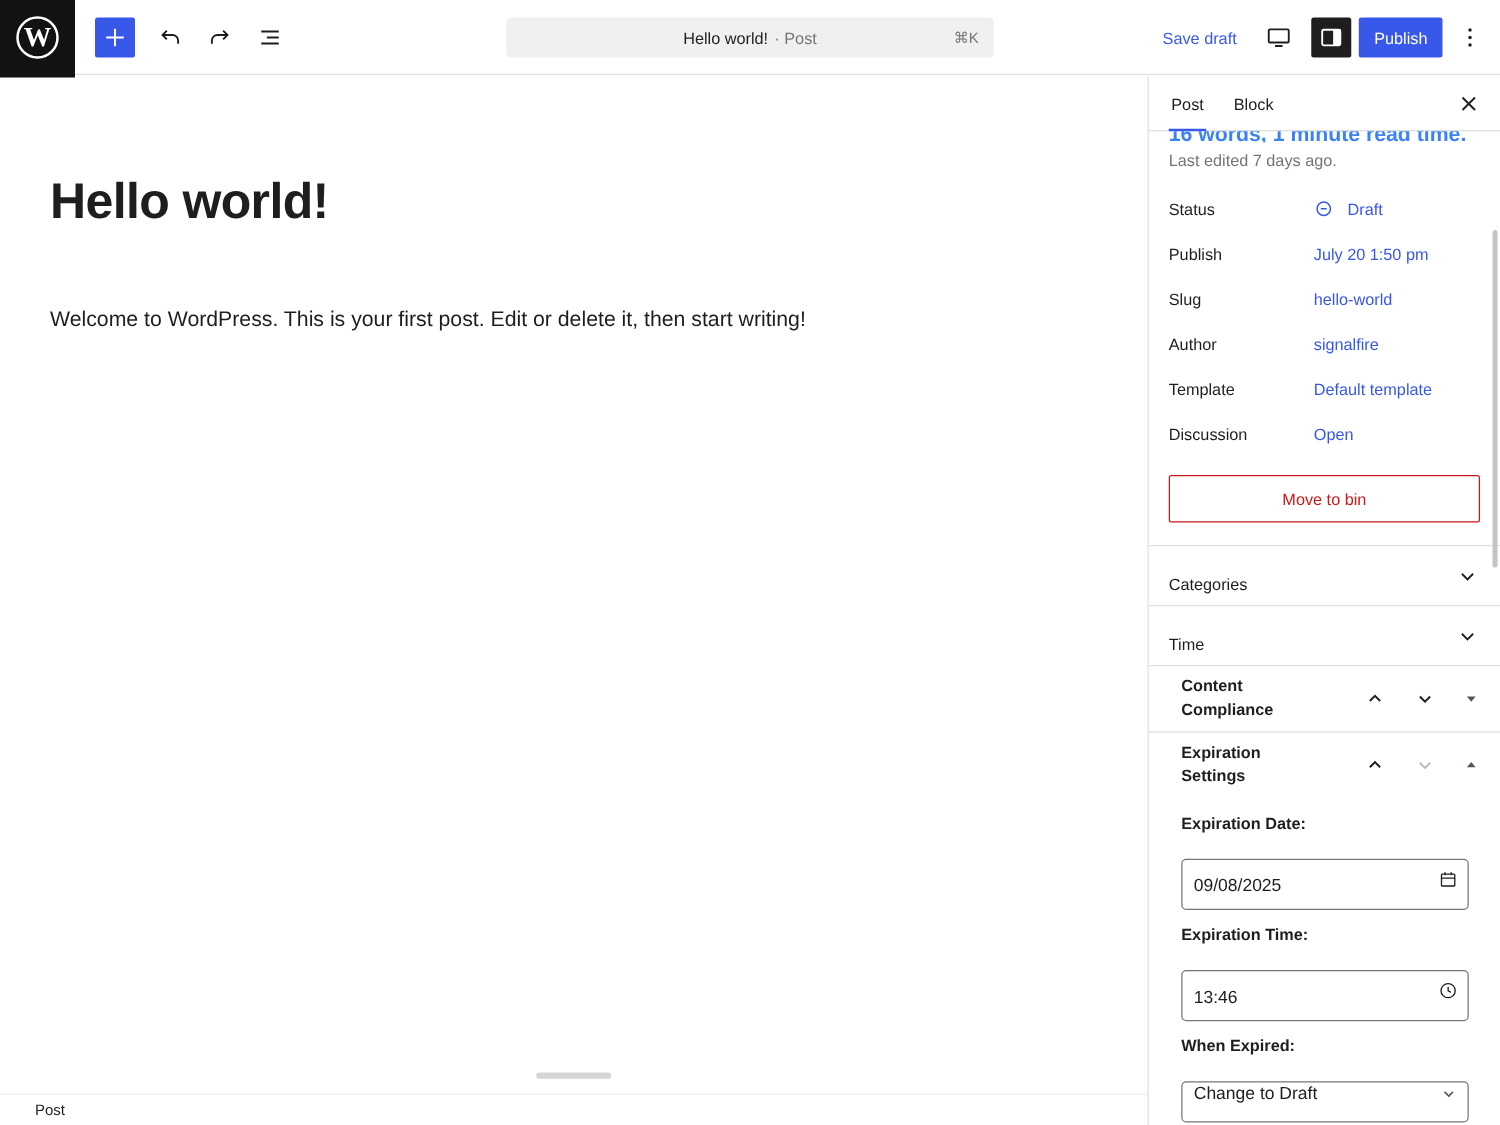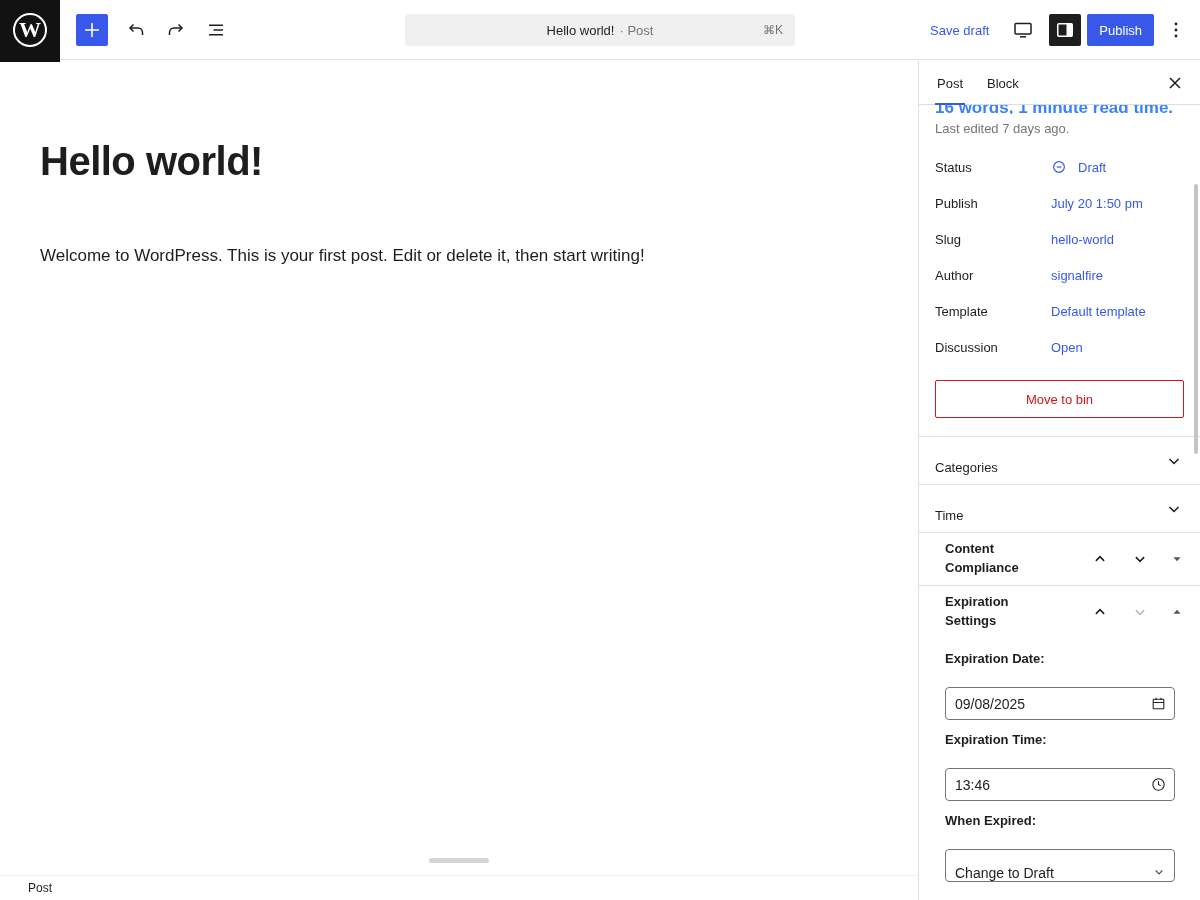--- a/index.html
+++ b/index.html
@@ -121,27 +121,27 @@
   .metabox-title { font-size:13px; font-weight:700; line-height:1.45; width:118px; color:#1e1e1e; }
   .mb-controls { display:flex; align-items:center; margin-left:auto; gap:12px; }
   .mb-arrow { width:28px; height:28px; display:flex; align-items:center; justify-content:center; color:#1e1e1e; }
   .mb-arrow.disabled { color:#b5bcc2; }
   .mb-toggle { width:22px; height:22px; display:flex; align-items:center; justify-content:center; color:#50575e; }
 
   .metabox-body { padding:2px 25px 16px 26px; }
   .mb-label { font-size:13px; font-weight:700; color:#1e1e1e; margin:12px 0 0; }
   .field { position:relative; margin-top:21px; }
   .field input {
-    width:100%; height:33px; border:1px solid #757575; border-radius:4px;
+    width:100%; height:41px; border:1px solid #757575; border-radius:4px;
     font-family:inherit; font-size:14px; color:#1e1e1e; padding:0 30px 0 9px; background:#fff;
   }
   .field .field-icon { position:absolute; right:8px; top:8px; color:#1e1e1e; pointer-events:none; display:flex; }
   .select-box {
     margin-top:21px; height:33px; border:1px solid #757575; border-radius:4px;
-    display:flex; align-items:flex-end; justify-content:space-between; padding:0 6px 0 9px;
+    display:flex; align-items:flex-start; justify-content:space-between; padding:0 6px 0 9px;
     font-size:14px; color:#1e1e1e; background:#fff; cursor:pointer;
   }
   .sb-thumb {
     position:absolute; right:2px; top:123px; width:4px; height:270px;
     background:#c3c4c7; border-radius:2px;
   }
   svg { display:block; }
 </style>
 </head>
 <body style="--accent: #3858e9; --danger: #cc1818;">

